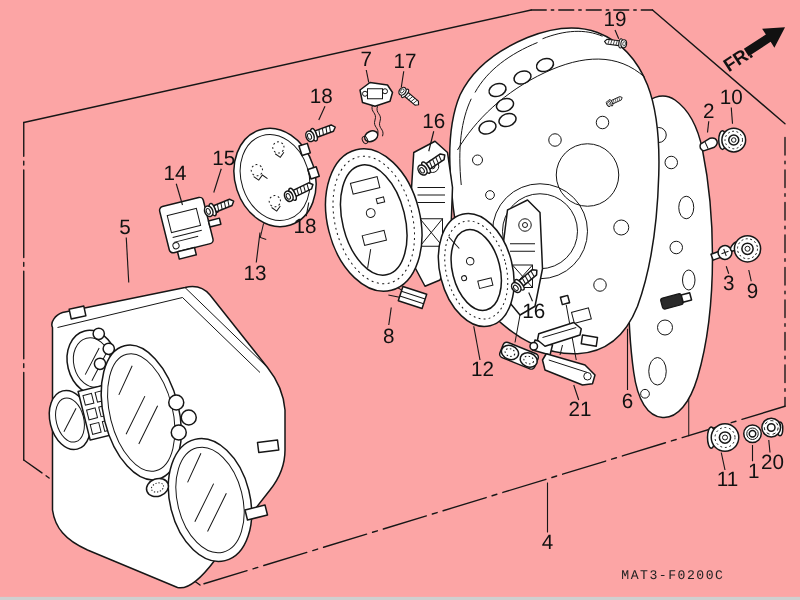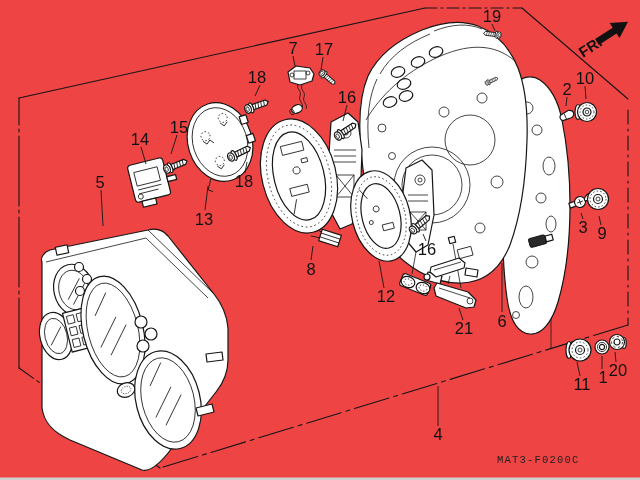--- a/index.html
+++ b/index.html
@@ -1,16 +1,16 @@
 <!DOCTYPE html>
 <html><head>
 <meta charset="utf-8">
 <style>
   html,body{margin:0;padding:0;background:#fff;}
-  .stage{position:relative;width:640px;height:480px;background:#ef4444;overflow:hidden;}
+  .stage{position:relative;width:640px;height:480px;background:#fca5a5;overflow:hidden;}
   svg{display:block;}
   .ln{stroke:#161616;fill:none;stroke-width:1.1;stroke-linecap:round;stroke-linejoin:round;}
   .part{stroke:#161616;fill:#ffffff;stroke-width:1.2;stroke-linejoin:round;}
   .thin{stroke:#161616;fill:none;stroke-width:0.8;}
   .dark{fill:#2a2a2a;stroke:#161616;stroke-width:1;}
   .leader{stroke:#161616;stroke-width:0.9;fill:none;}
   .callout{font:16.5px "Liberation Sans", sans-serif;fill:#111;text-anchor:middle;dominant-baseline:central;}
   .fr-text{font:bold 15px "Liberation Sans", sans-serif;fill:#111;}
   .code-text{font:10.5px "Liberation Mono", monospace;letter-spacing:1.2px;fill:#222;}
 </style>

